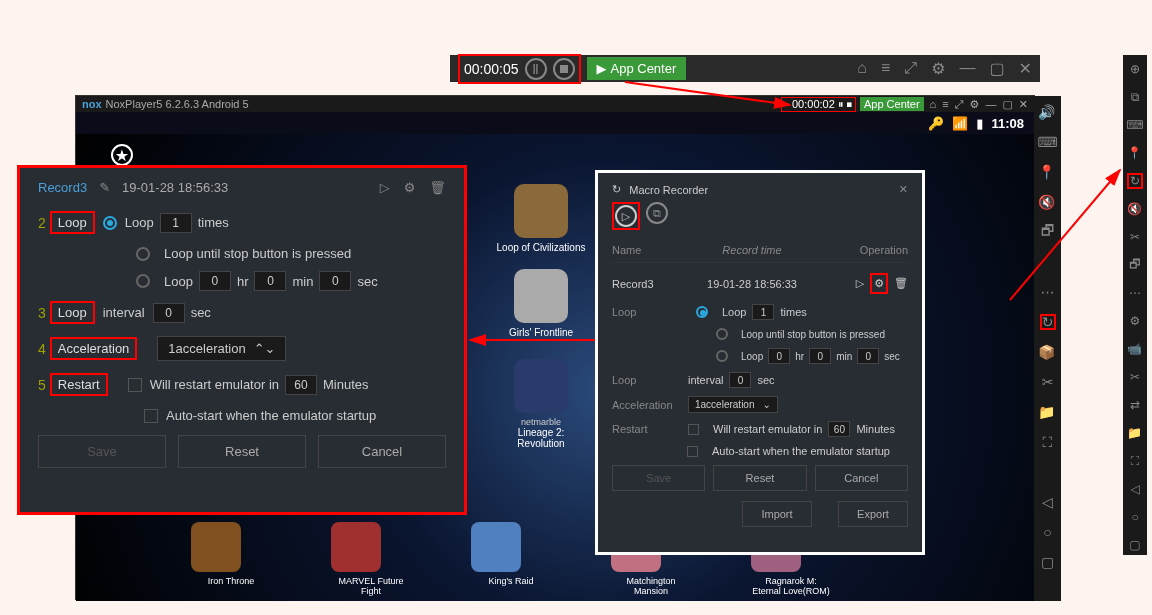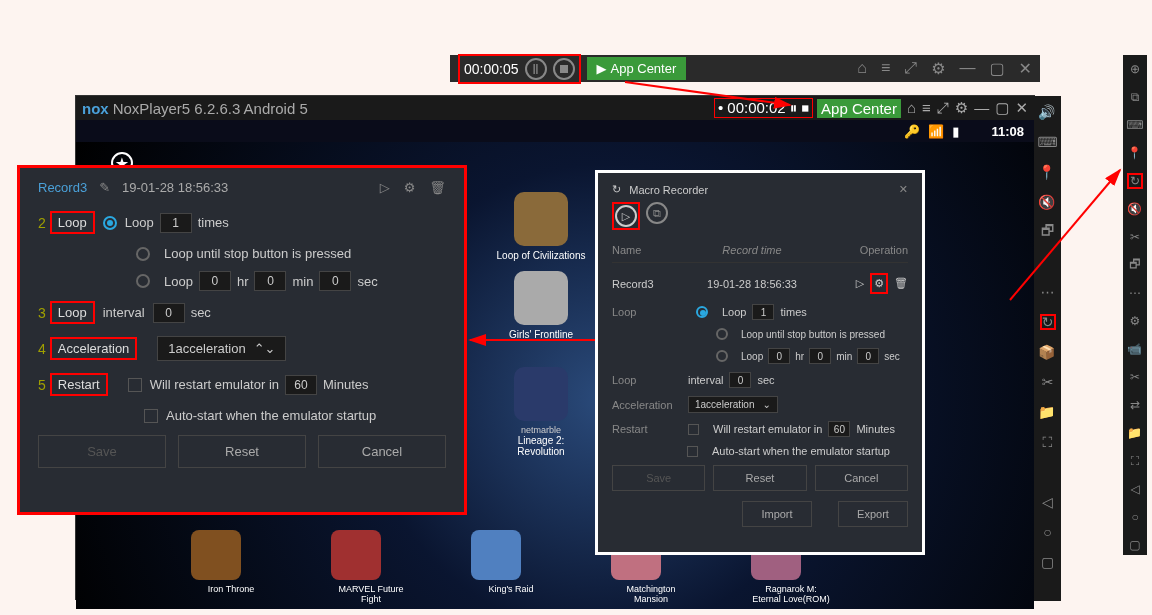--- a/index.html
+++ b/index.html
@@ -10,34 +10,34 @@
 .top-left-box { border: 2px solid red; padding: 2px 4px; display: flex; align-items: center; gap: 6px; }
 .timer { color: #fff; font-size: 14px; }
 .circ-btn { width: 22px; height: 22px; border: 2px solid #888; border-radius: 50%; display: inline-flex; align-items: center; justify-content: center; }
 .pause-bars::before { content: "||"; color: #888; font-size: 10px; font-weight: bold; }
 .stop-sq::before { content: ""; display: block; width: 8px; height: 8px; background: #888; }
 .app-center { background: #3a9a3a; color: #fff; padding: 4px 10px; font-size: 13px; display: flex; align-items: center; gap: 4px; margin-left: 6px; }
 .top-icons { display: flex; gap: 14px; margin-left: auto; color: #888; font-size: 16px; }
 
 
 .emu { position: absolute; left: 75px; top: 95px; width: 960px; height: 505px; background: #0a0c1a; border: 1px solid #333; }
-.emu-titlebar { height: 24px; background: #1a1a1a; display: flex; align-items: center; padding: 4px 6px; font-size: 15px; color: #aaa; }
+.emu-titlebar { height: 16px; background: #1a1a1a; display: flex; align-items: center; padding: 4px 6px; font-size: 11px; color: #aaa; }
 .emu-titlebar .small-timer { border: 1px solid red; padding: 0 3px; margin-left: auto; color: #fff; text-align: center; }
 .emu-titlebar .mini-ac { background: #3a9a3a; color: #fff; padding: 1px 4px; margin-left: 4px; }
 .emu-titlebar .mini-icons { display: flex; gap: 6px; margin-left: 6px; }
 .emu-status { height: 22px; display: flex; align-items: center; justify-content: flex-end; padding: 0 10px; color: #fff; font-size: 13px; gap: 8px; }
-.emu-status .clock { font-weight: bold; margin-left: 24px; }
+.emu-status .clock { font-weight: bold; }
 .emu-body { position: relative; background: radial-gradient(circle at 55% 55%, #2a4a7a 0%, #0a1530 40%, #000 100%); height: 467px; }
 .star-icon { position: absolute; left: 35px; top: 10px; width: 22px; height: 22px; border: 2px solid #fff; border-radius: 50%; display: flex; align-items: center; justify-content: center; color: #fff; }
 
 .game-col { position: absolute; width: 90px; text-align: center; }
 .game-col .tile { width: 54px; height: 54px; border-radius: 10px; margin: 0 auto 4px; background: #555; }
 .game-col .gname { color: #fff; font-size: 10px; }
 .g-roc { left: 420px; top: 50px; }
-.g-gf { left: 420px; top: 129px; }
+.g-gf { left: 420px; top: 135px; }
 .g-l2 { left: 420px; top: 225px; }
 
 .bottom-row { position: absolute; left: 115px; bottom: 5px; display: flex; gap: 60px; }
 .bottom-row .tile { width: 50px; height: 50px; border-radius: 8px; background: #666; margin-bottom: 4px; }
 .bottom-row .gname { color: #fff; font-size: 9px; text-align: center; }
 .brcol { width: 80px; text-align: center; }
 
 .emu-sidebar { position: absolute; right: -27px; top: 0; width: 27px; height: 505px; background: #1a1a1a; display: flex; flex-direction: column; align-items: center; gap: 14px; padding-top: 8px; }
 .sb-icon { width: 16px; height: 16px; color: #888; font-size: 14px; display: flex; align-items: center; justify-content: center; }
 .sb-icon.highlighted { border: 2px solid red; }

